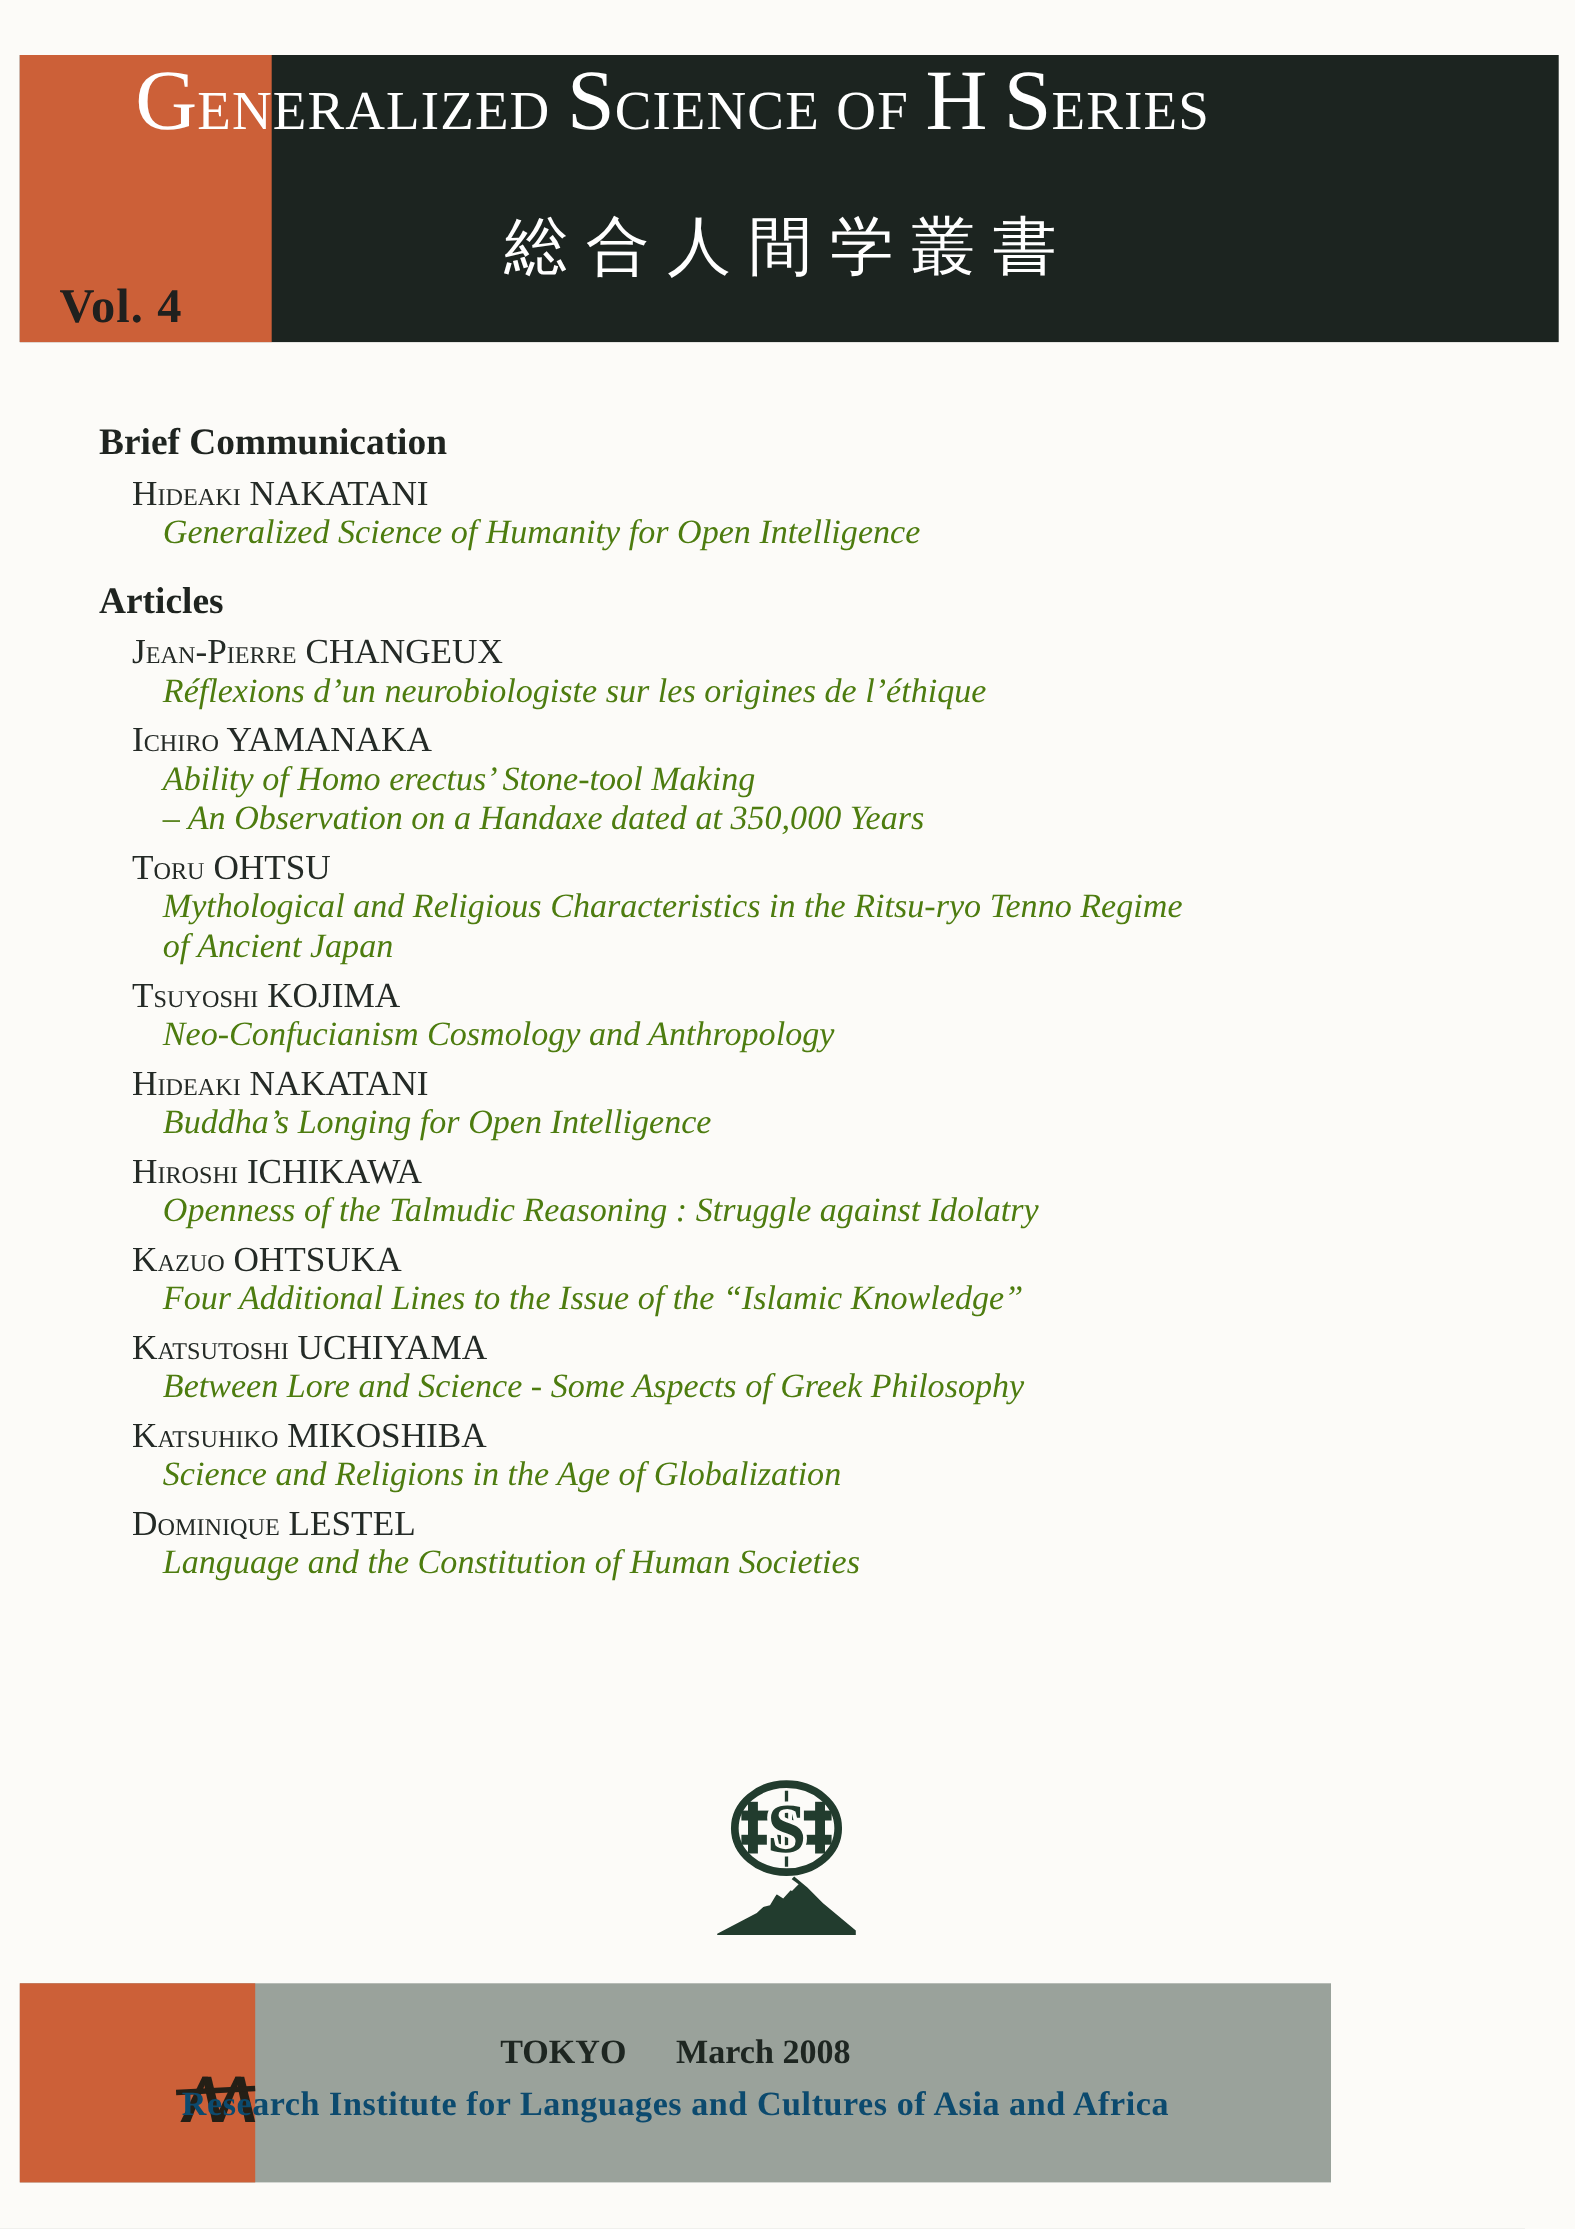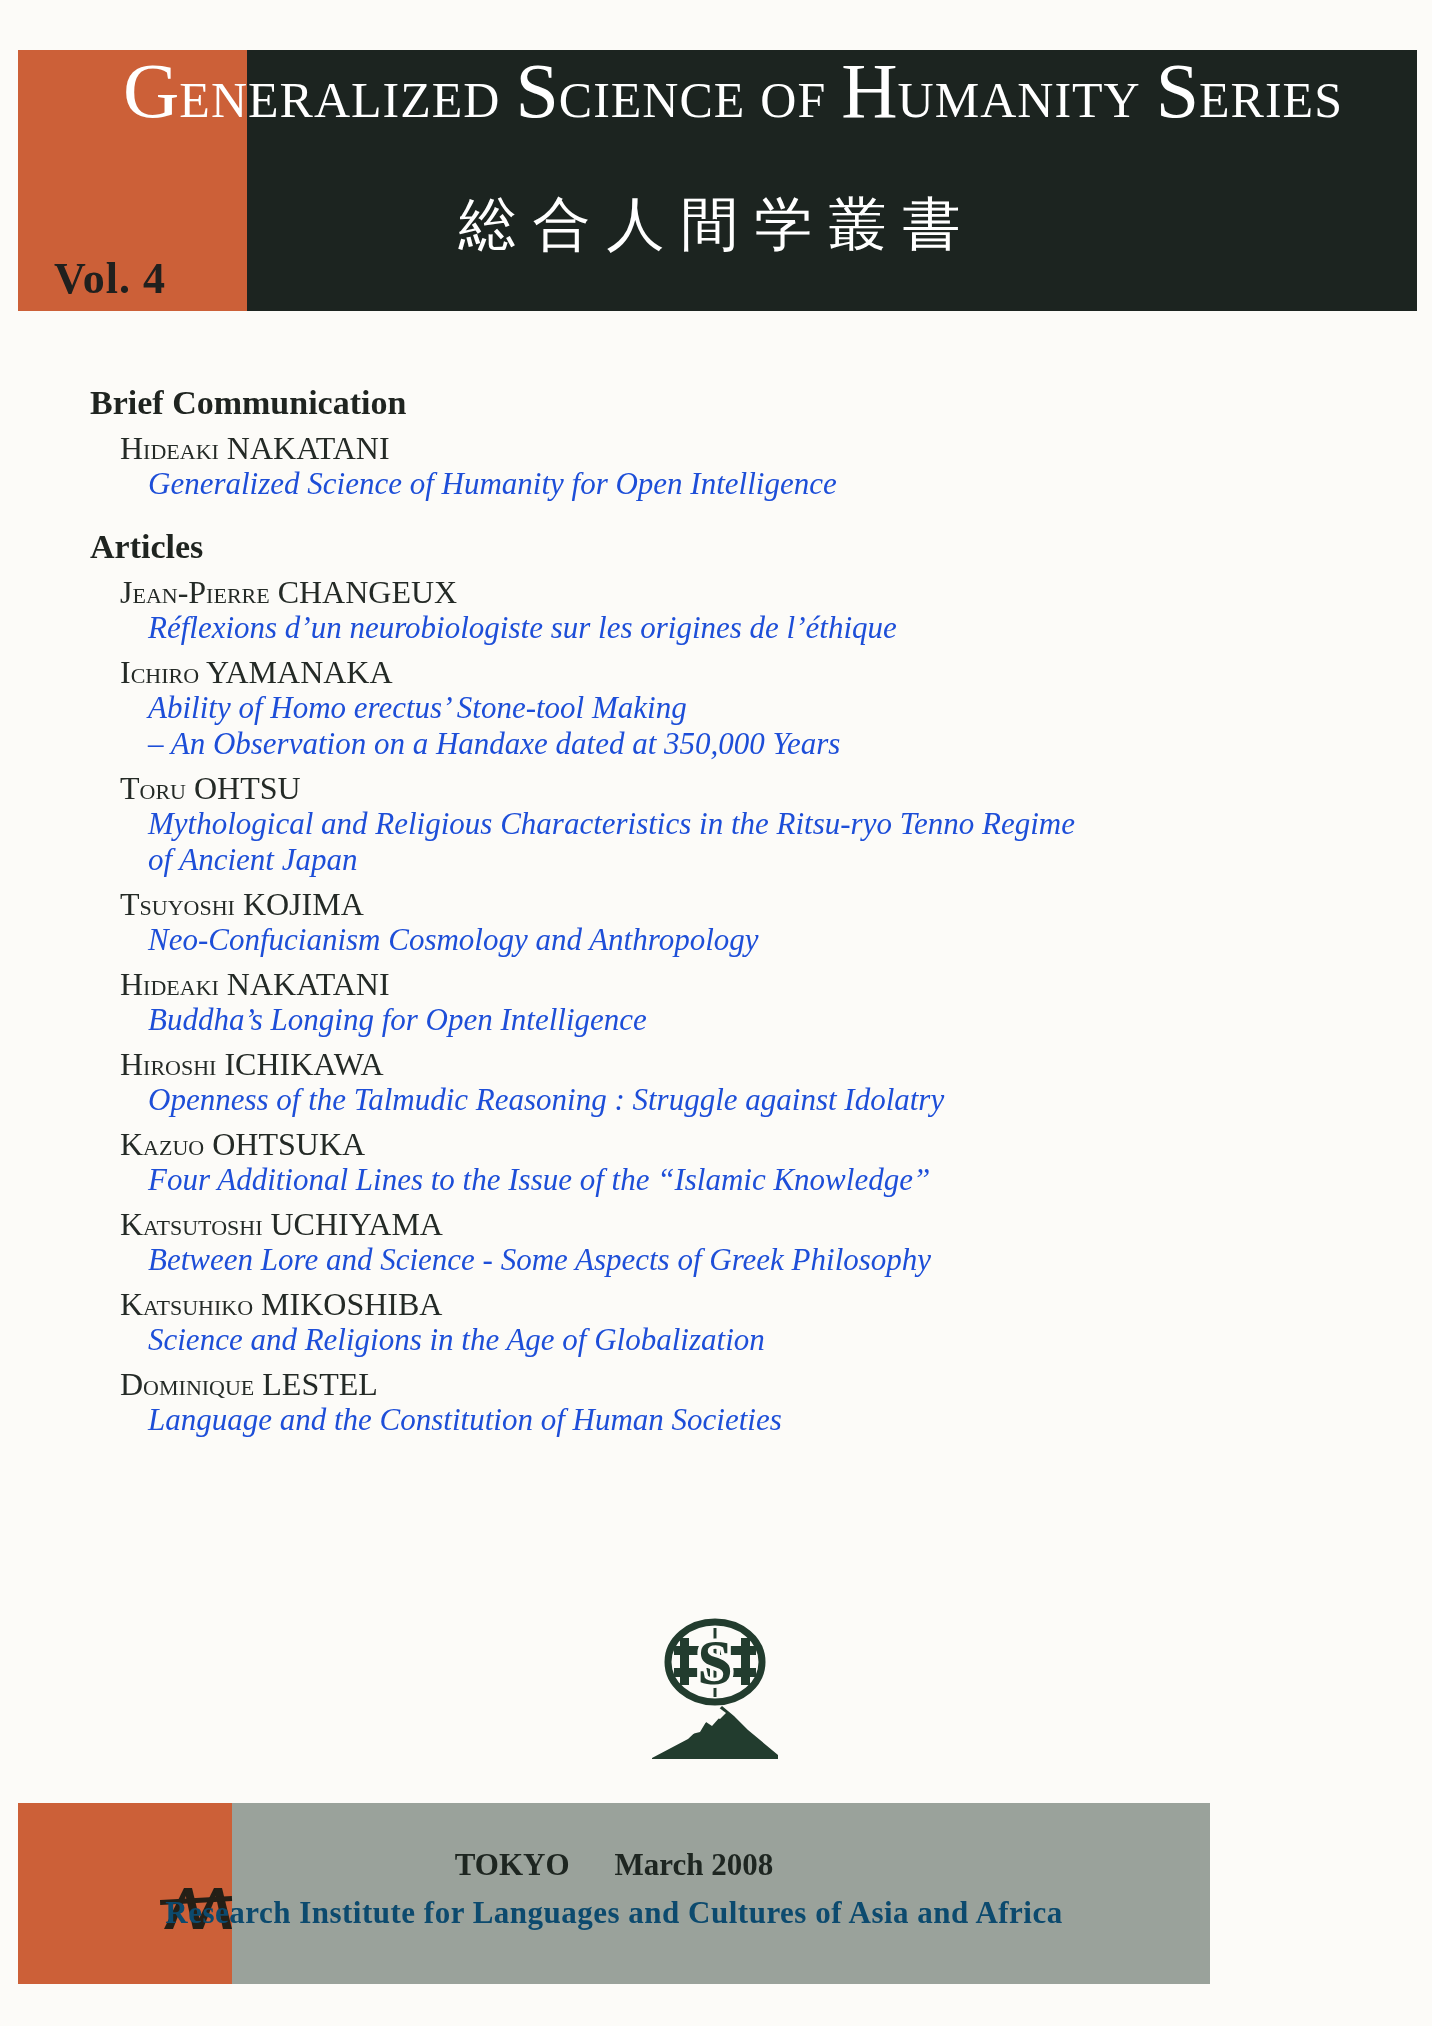--- a/index.html
+++ b/index.html
@@ -17,21 +17,21 @@
   .t-rest{font-size:50px;line-height:1;letter-spacing:1px;}
   .series-ja{position:absolute;left:0;right:0;top:143px;text-align:center;color:#ffffff;
              font-size:58px;letter-spacing:16px;line-height:1.1;}
 
   
   .toc{position:absolute;left:90px;top:384px;width:1160px;}
   .toc-section{margin-bottom:26px;}
   .toc-heading{font-size:34px;font-weight:bold;line-height:38px;margin-bottom:8px;color:#1f2420;}
   .toc-item{margin-bottom:8px;}
   .author{font-size:32px;font-variant:small-caps;line-height:36px;margin-left:30px;color:#242a26;}
-  .title-line{font-size:31px;font-style:italic;line-height:36px;margin-left:58px;color:#1d4ed8;}
+  .title-line{font-size:31px;font-style:italic;line-height:36px;margin-left:58px;color:#4d7c0f;}
 
   
   .emblem{position:absolute;left:648px;top:1618px;width:134px;height:146px;}
 
   
   .footer-band{position:absolute;left:18px;top:1803px;width:1192px;height:181px;background:#9aa29b;}
   .footer-accent{position:absolute;left:0;top:0;width:214px;height:100%;background:#cc6038;}
   .aa-logo{position:absolute;left:142px;top:80px;width:74px;height:50px;}
   .footer-line1{position:absolute;left:0;right:0;top:44px;text-align:center;font-size:31px;
                 font-weight:bold;color:#1e2621;}
@@ -55,21 +55,20 @@
         </span>
         <span class="word">
           <span class="t-initial">S</span>
           <span class="t-rest">CIENCE</span>
         </span>
         <span class="word">
           <span class="t-rest">OF</span>
         </span>
         <span class="word">
           <span class="t-initial">H</span>
-          <span class="t-rest">UMANITY</span>
         </span>
         <span class="word">
           <span class="t-initial">S</span>
           <span class="t-rest">ERIES</span>
         </span>
       </div>
     <div class="series-ja">総合人間学叢書</div>
   </div>
 
   <div class="toc">

